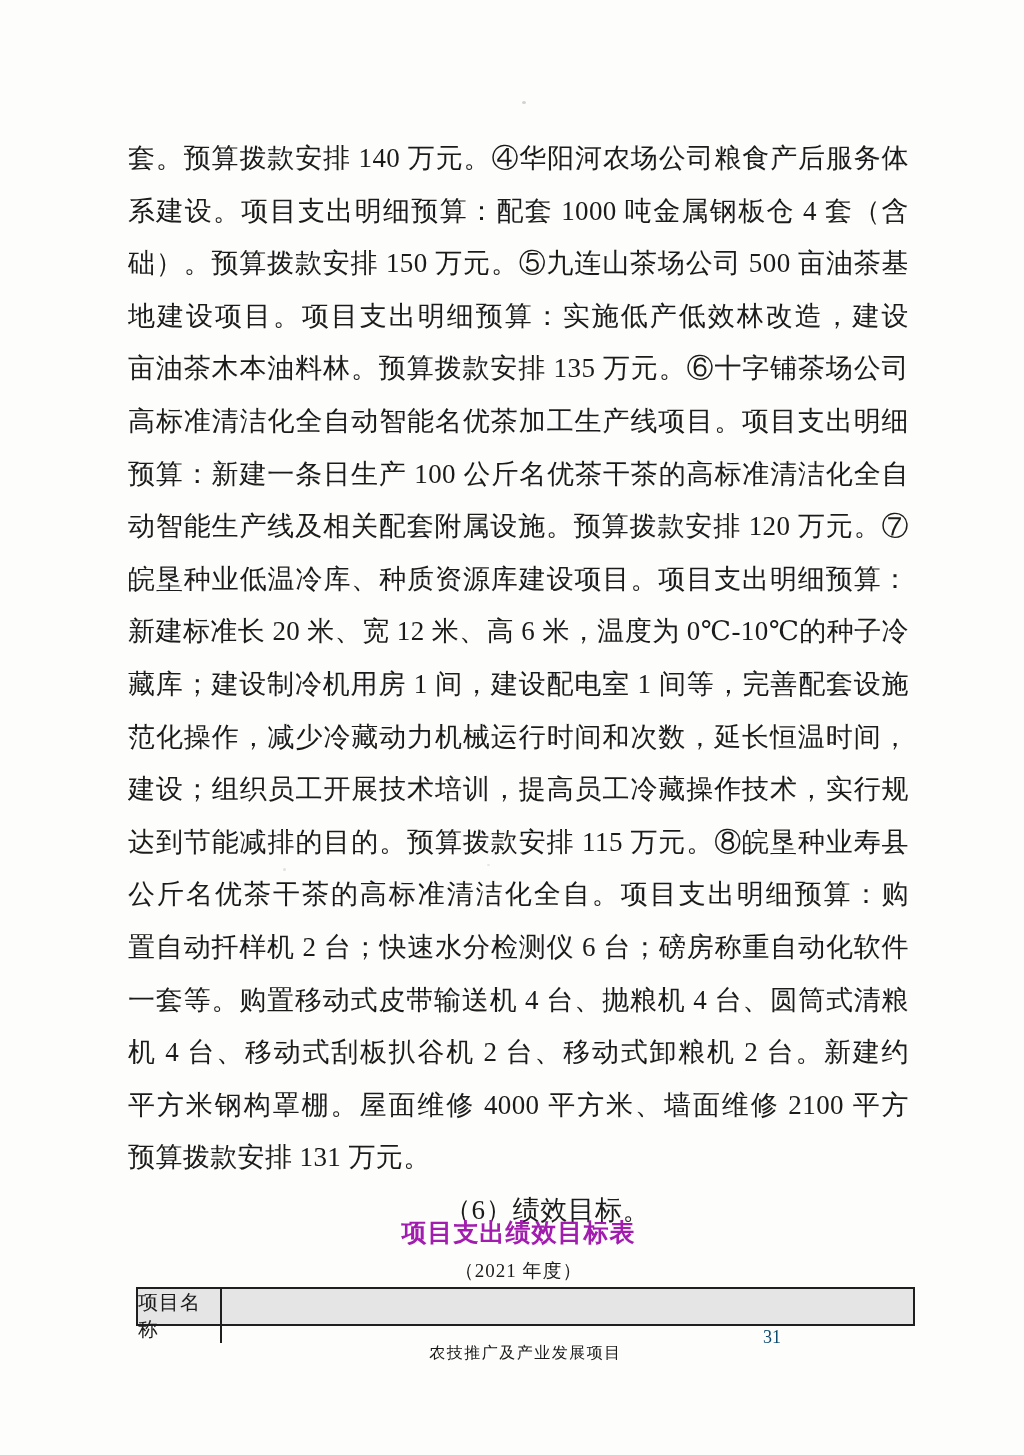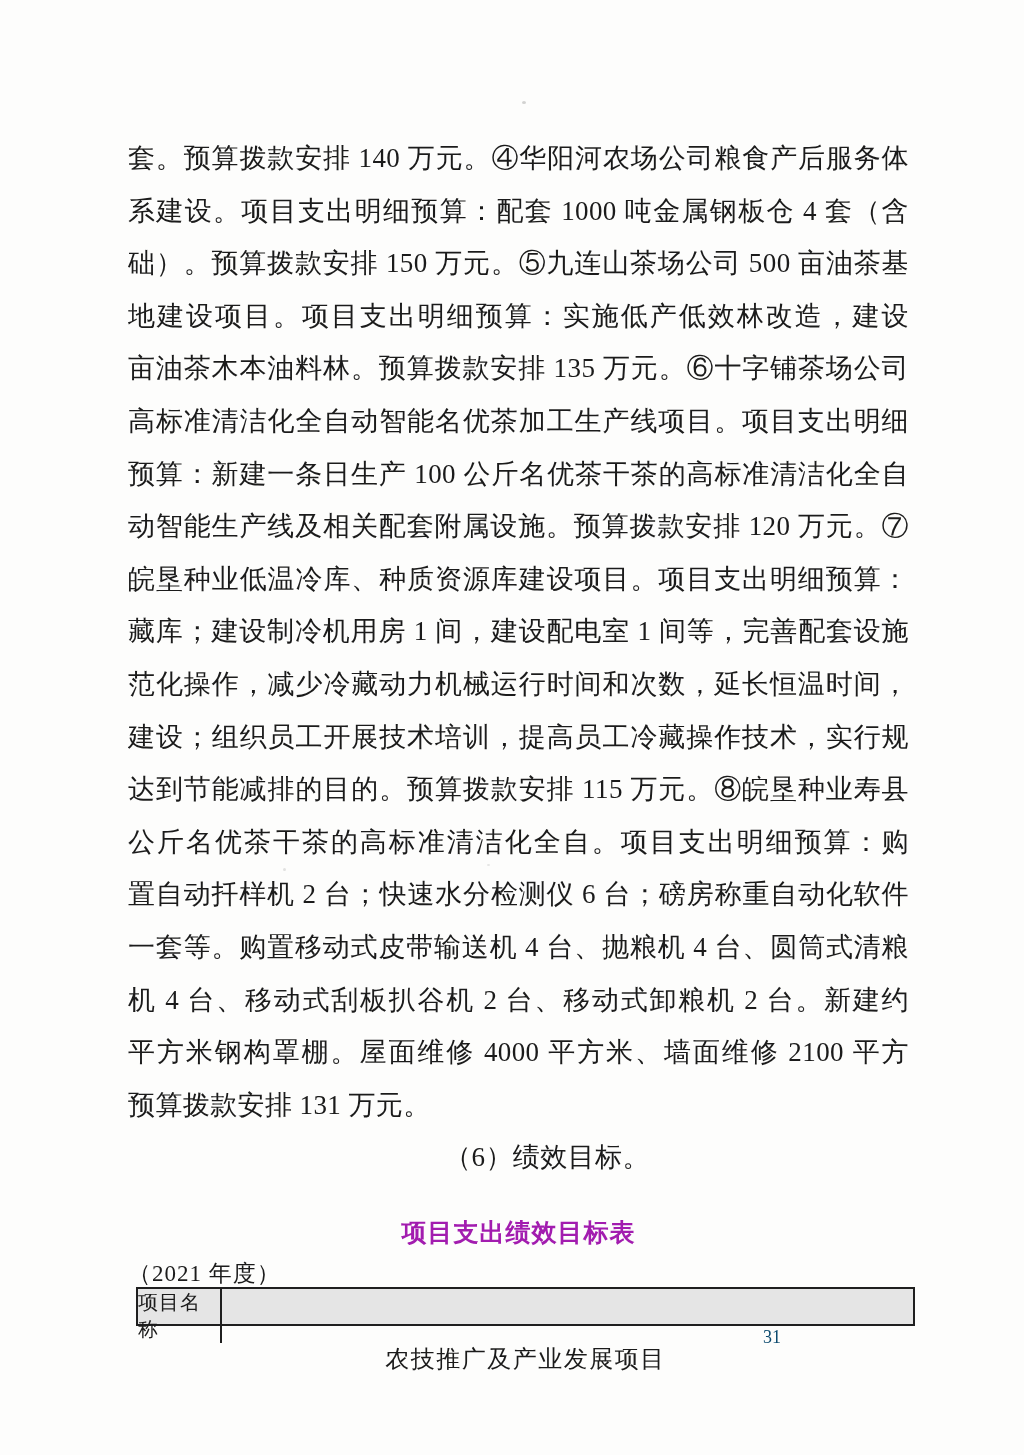--- a/index.html
+++ b/index.html
@@ -56,22 +56,22 @@
     font-size: 25px;
     font-weight: bold;
     color: #a21caf;
     letter-spacing: 1px;
   }
   .tbl-subtitle {
     position: absolute;
     left: 128px;
     top: 1258px;
     width: 781px;
-    text-align: left;
-    font-size: 23px;
+    text-align: center;
+    font-size: 19px;
     color: #1b1b1b;
     letter-spacing: 1px;
   }
   
   .goal-table {
     position: absolute;
     left: 136px;
     top: 1287px;
     width: 775px;
     height: 35px;
@@ -87,21 +87,21 @@
     align-items: center;
     justify-content: center;
     font-size: 20px;
     letter-spacing: 1px;
   }
   .goal-table .cell-value {
     flex: 1;
     display: flex;
     align-items: center;
     justify-content: center;
-    font-size: 24px;
+    font-size: 16px;
     letter-spacing: 1.5px;
   }
   .page-num {
     position: absolute;
     left: 763px;
     top: 1327px;
     font-size: 18px;
     font-weight: normal;
     color: #0c4a6e;
   }
@@ -123,20 +123,21 @@
   <div class="body-text">
     <div class="line just">套。预算拨款安排 140 万元。④华阳河农场公司粮食产后服务体</div>
     <div class="line just">系建设。项目支出明细预算：配套 1000 吨金属钢板仓 4 套（含基</div>
     <div class="line just">础）。预算拨款安排 150 万元。⑤九连山茶场公司 500 亩油茶基</div>
     <div class="line just">地建设项目。项目支出明细预算：实施低产低效林改造，建设 500</div>
     <div class="line just">亩油茶木本油料林。预算拨款安排 135 万元。⑥十字铺茶场公司</div>
     <div class="line just">高标准清洁化全自动智能名优茶加工生产线项目。项目支出明细</div>
     <div class="line just">预算：新建一条日生产 100 公斤名优茶干茶的高标准清洁化全自</div>
     <div class="line just">动智能生产线及相关配套附属设施。预算拨款安排 120 万元。⑦</div>
     <div class="line just">皖垦种业低温冷库、种质资源库建设项目。项目支出明细预算：</div>
+    <div class="line just">新建标准长 20 米、宽 12 米、高 6 米，温度为 0℃-10℃的种子冷</div>
     <div class="line just">藏库；建设制冷机用房 1 间，建设配电室 1 间等，完善配套设施</div>
     <div class="line just">范化操作，减少冷藏动力机械运行时间和次数，延长恒温时间，</div>
     <div class="line just">建设；组织员工开展技术培训，提高员工冷藏操作技术，实行规</div>
     <div class="line just">达到节能减排的目的。预算拨款安排 115 万元。⑧皖垦种业寿县</div>
     <div class="line just">公斤名优茶干茶的高标准清洁化全自。项目支出明细预算：购</div>
     <div class="line just">置自动扦样机 2 台；快速水分检测仪 6 台；磅房称重自动化软件</div>
     <div class="line just">一套等。购置移动式皮带输送机 4 台、抛粮机 4 台、圆筒式清粮</div>
     <div class="line just">机 4 台、移动式刮板扒谷机 2 台、移动式卸粮机 2 台。新建约 1800</div>
     <div class="line just">平方米钢构罩棚。屋面维修 4000 平方米、墙面维修 2100 平方米。</div>
     <div class="line">预算拨款安排 131 万元。</div>

